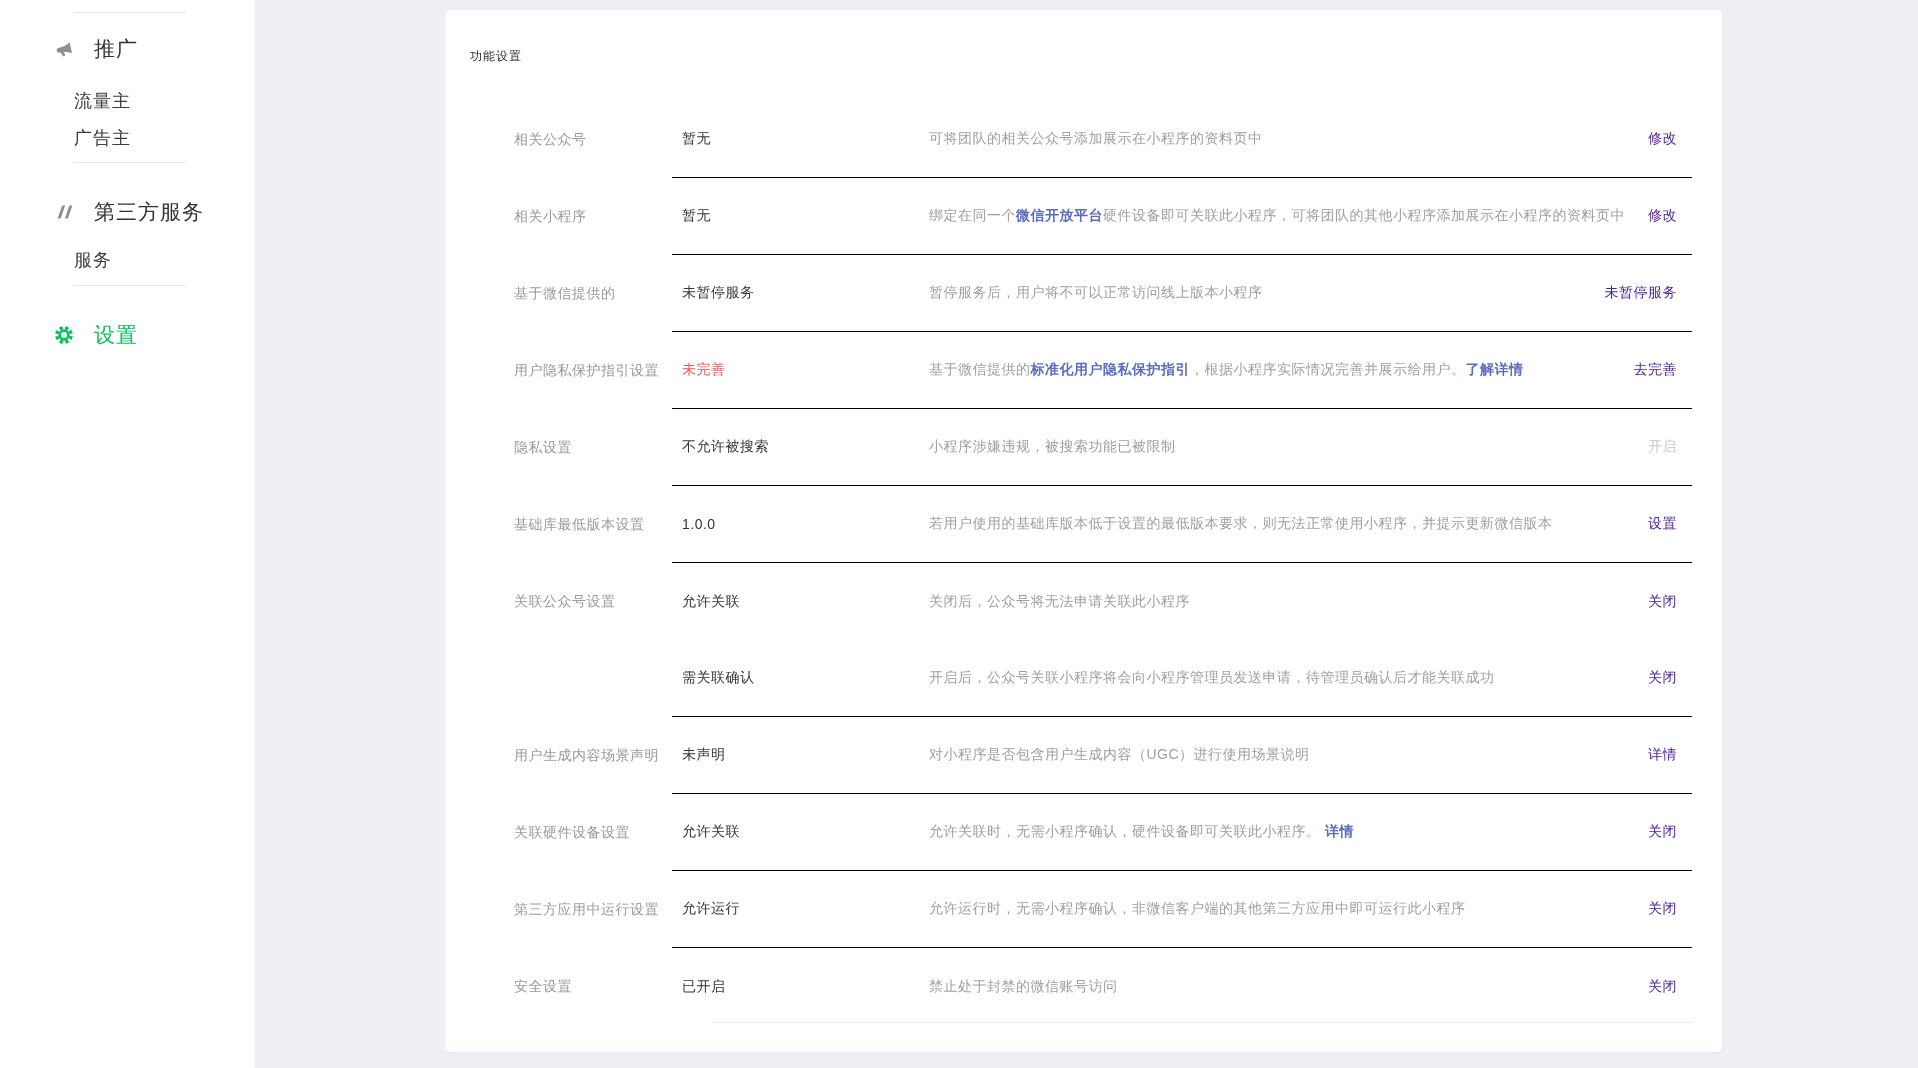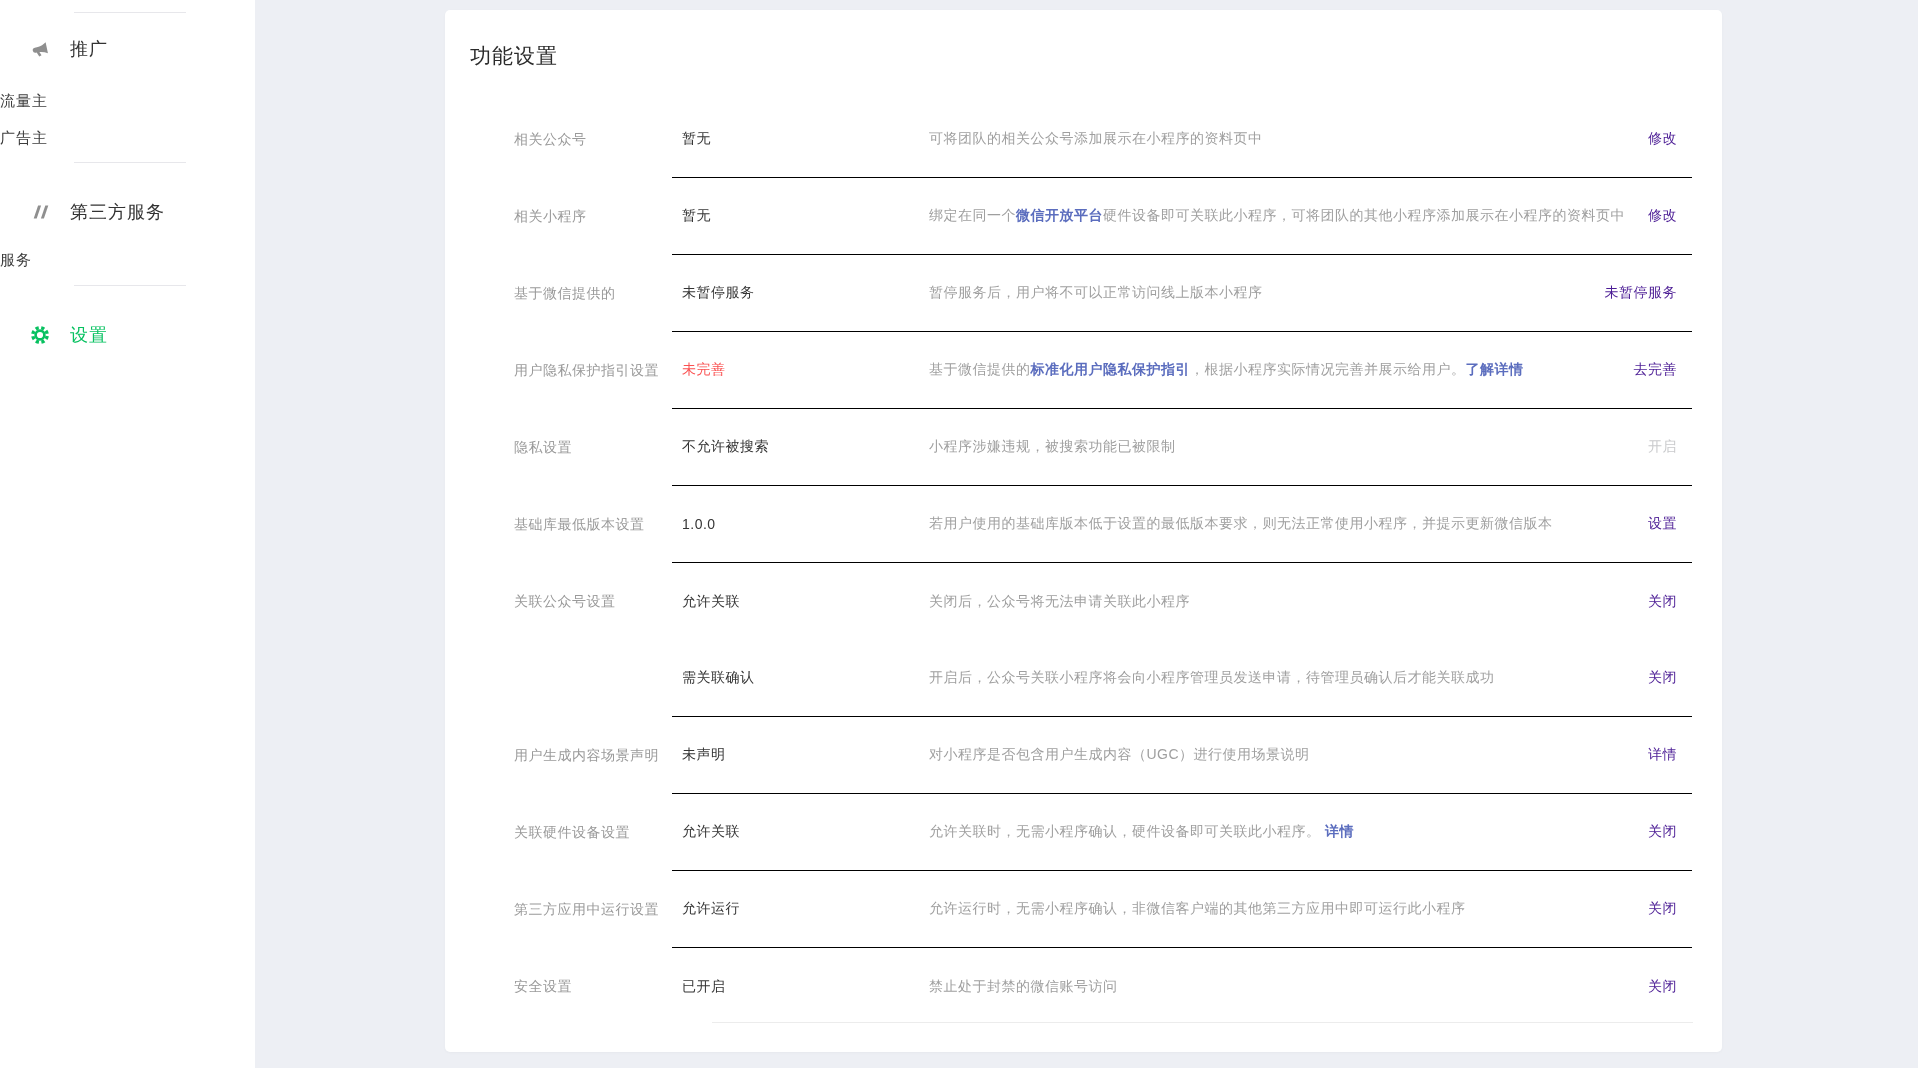--- a/index.html
+++ b/index.html
@@ -13,41 +13,41 @@
   .sidebar {
     position:absolute; left:0; top:0; width:255px; height:1068px;
     background:#ffffff;
   }
   .side-divider { border-top:1px solid #e7e7eb; margin-left:74px; width:112px; height:0; }
   .side-divider.d1 { margin-top:12px; }
   .side-divider.d2 { margin-top:14px; }
   .side-divider.d3 { margin-top:15px; }
   .side-header {
     display:flex; align-items:center; height:24px; margin-top:24px;
-    padding-left:30px; cursor:pointer;
-    font-size:18px; color:#333333; letter-spacing:1px;
+    padding-left:54px; cursor:pointer;
+    font-size:21px; color:#333333; letter-spacing:1px;
   }
   .side-header .icon { width:20px; height:20px; margin-right:20px; display:inline-flex; align-items:center; justify-content:center; }
   .side-header.h2 { margin-top:37px; }
   .side-header.active { color:#07c160; }
   .side-sub {
-    height:20px; line-height:20px; cursor:pointer;
-    font-size:15px; color:#3d3d3d; letter-spacing:1px;
+    height:20px; line-height:20px; padding-left:74px; cursor:pointer;
+    font-size:18px; color:#3d3d3d; letter-spacing:1px;
   }
   .side-sub.s1 { margin-top:30px; }
   .side-sub.sn { margin-top:17px; }
   .side-sub.s-last { margin-top:26px; }
   
   .card {
     position:absolute; left:445px; top:10px; width:1277px; height:1042px;
     background:#ffffff; border-radius:5px;
     box-shadow:0 1px 3px rgba(0,0,0,0.03);
     padding:34px 0 0 25px;
   }
-  .card-title { font-size:21px; line-height:24px; color:#2b2b2b; font-weight:500; letter-spacing:1px; }
+  .card-title { font-size:12px; line-height:24px; color:#2b2b2b; font-weight:500; letter-spacing:1px; }
   .table { margin-top:33px;margin-left:44px; }
   .srow { display:flex; height:77px; align-items:stretch; }
   .srow-label {
     width:158px; flex:none; color:#9a9a9a;
     display:flex; align-items:center; letter-spacing:0.5px;
   }
   .srow-body {
     flex:1; display:flex; align-items:center; margin-right:30px;
   }
   .srow-body.with-line { border-bottom:1px solid #000000; }

